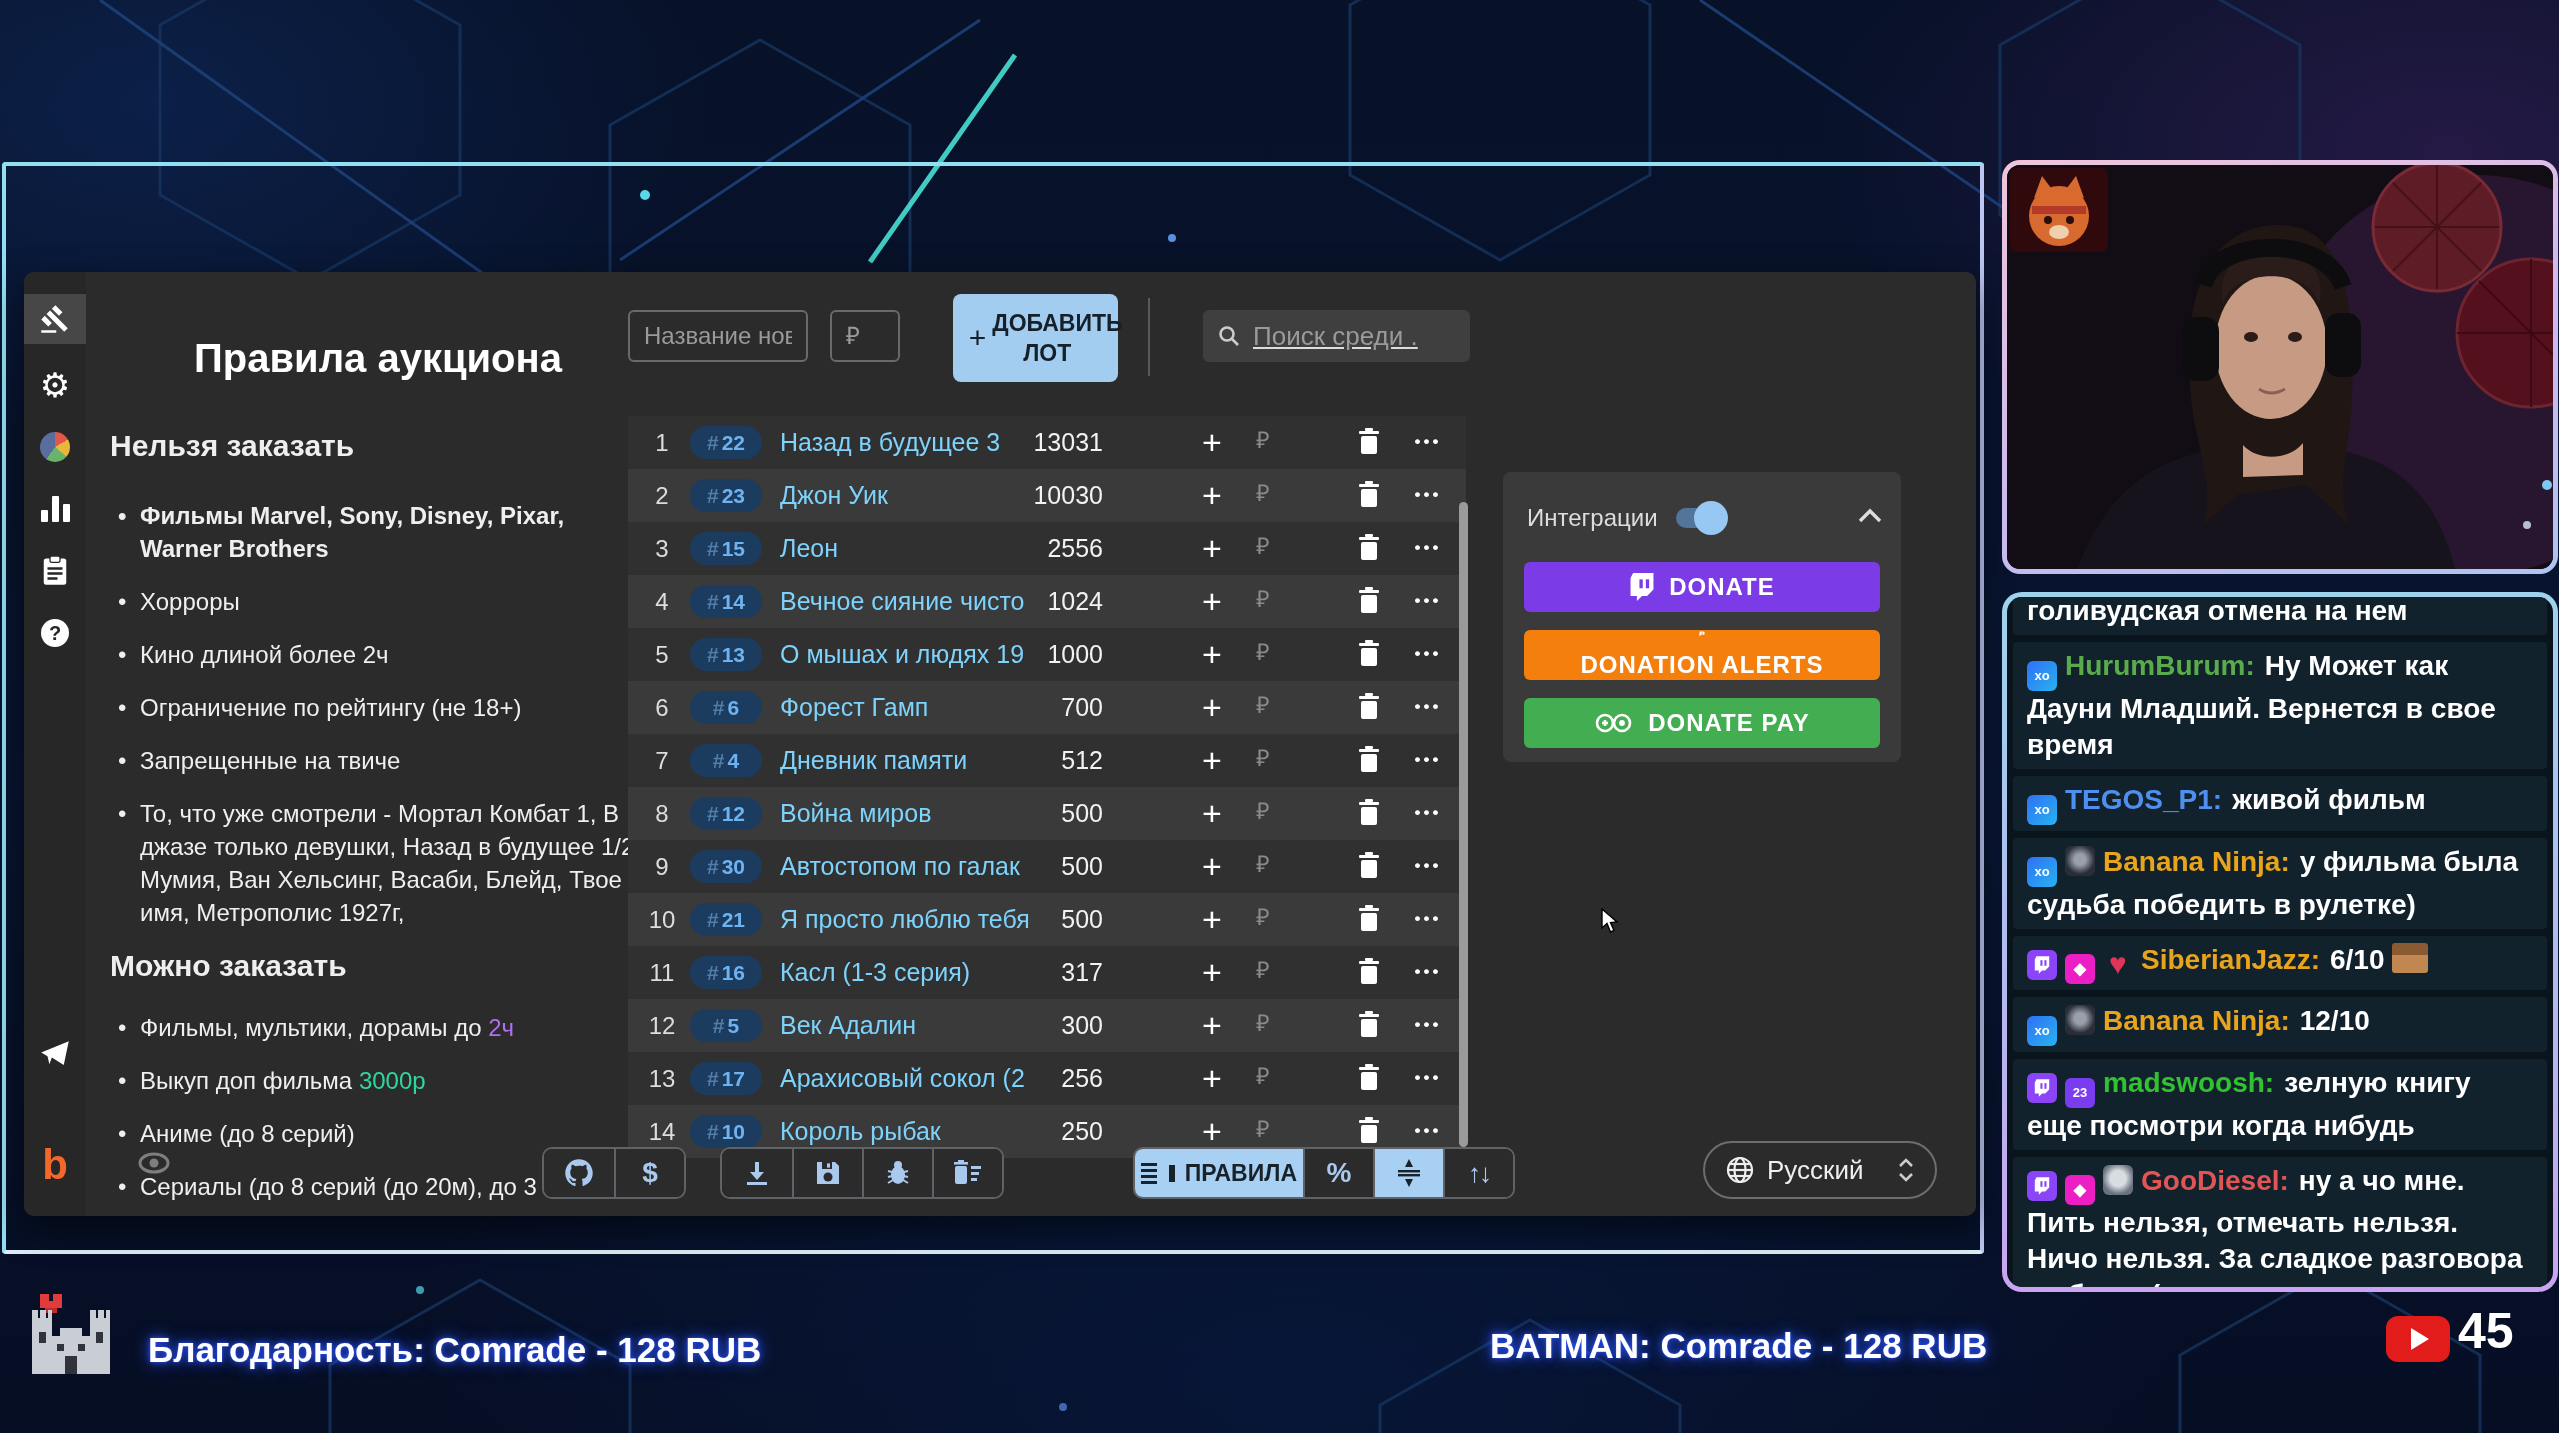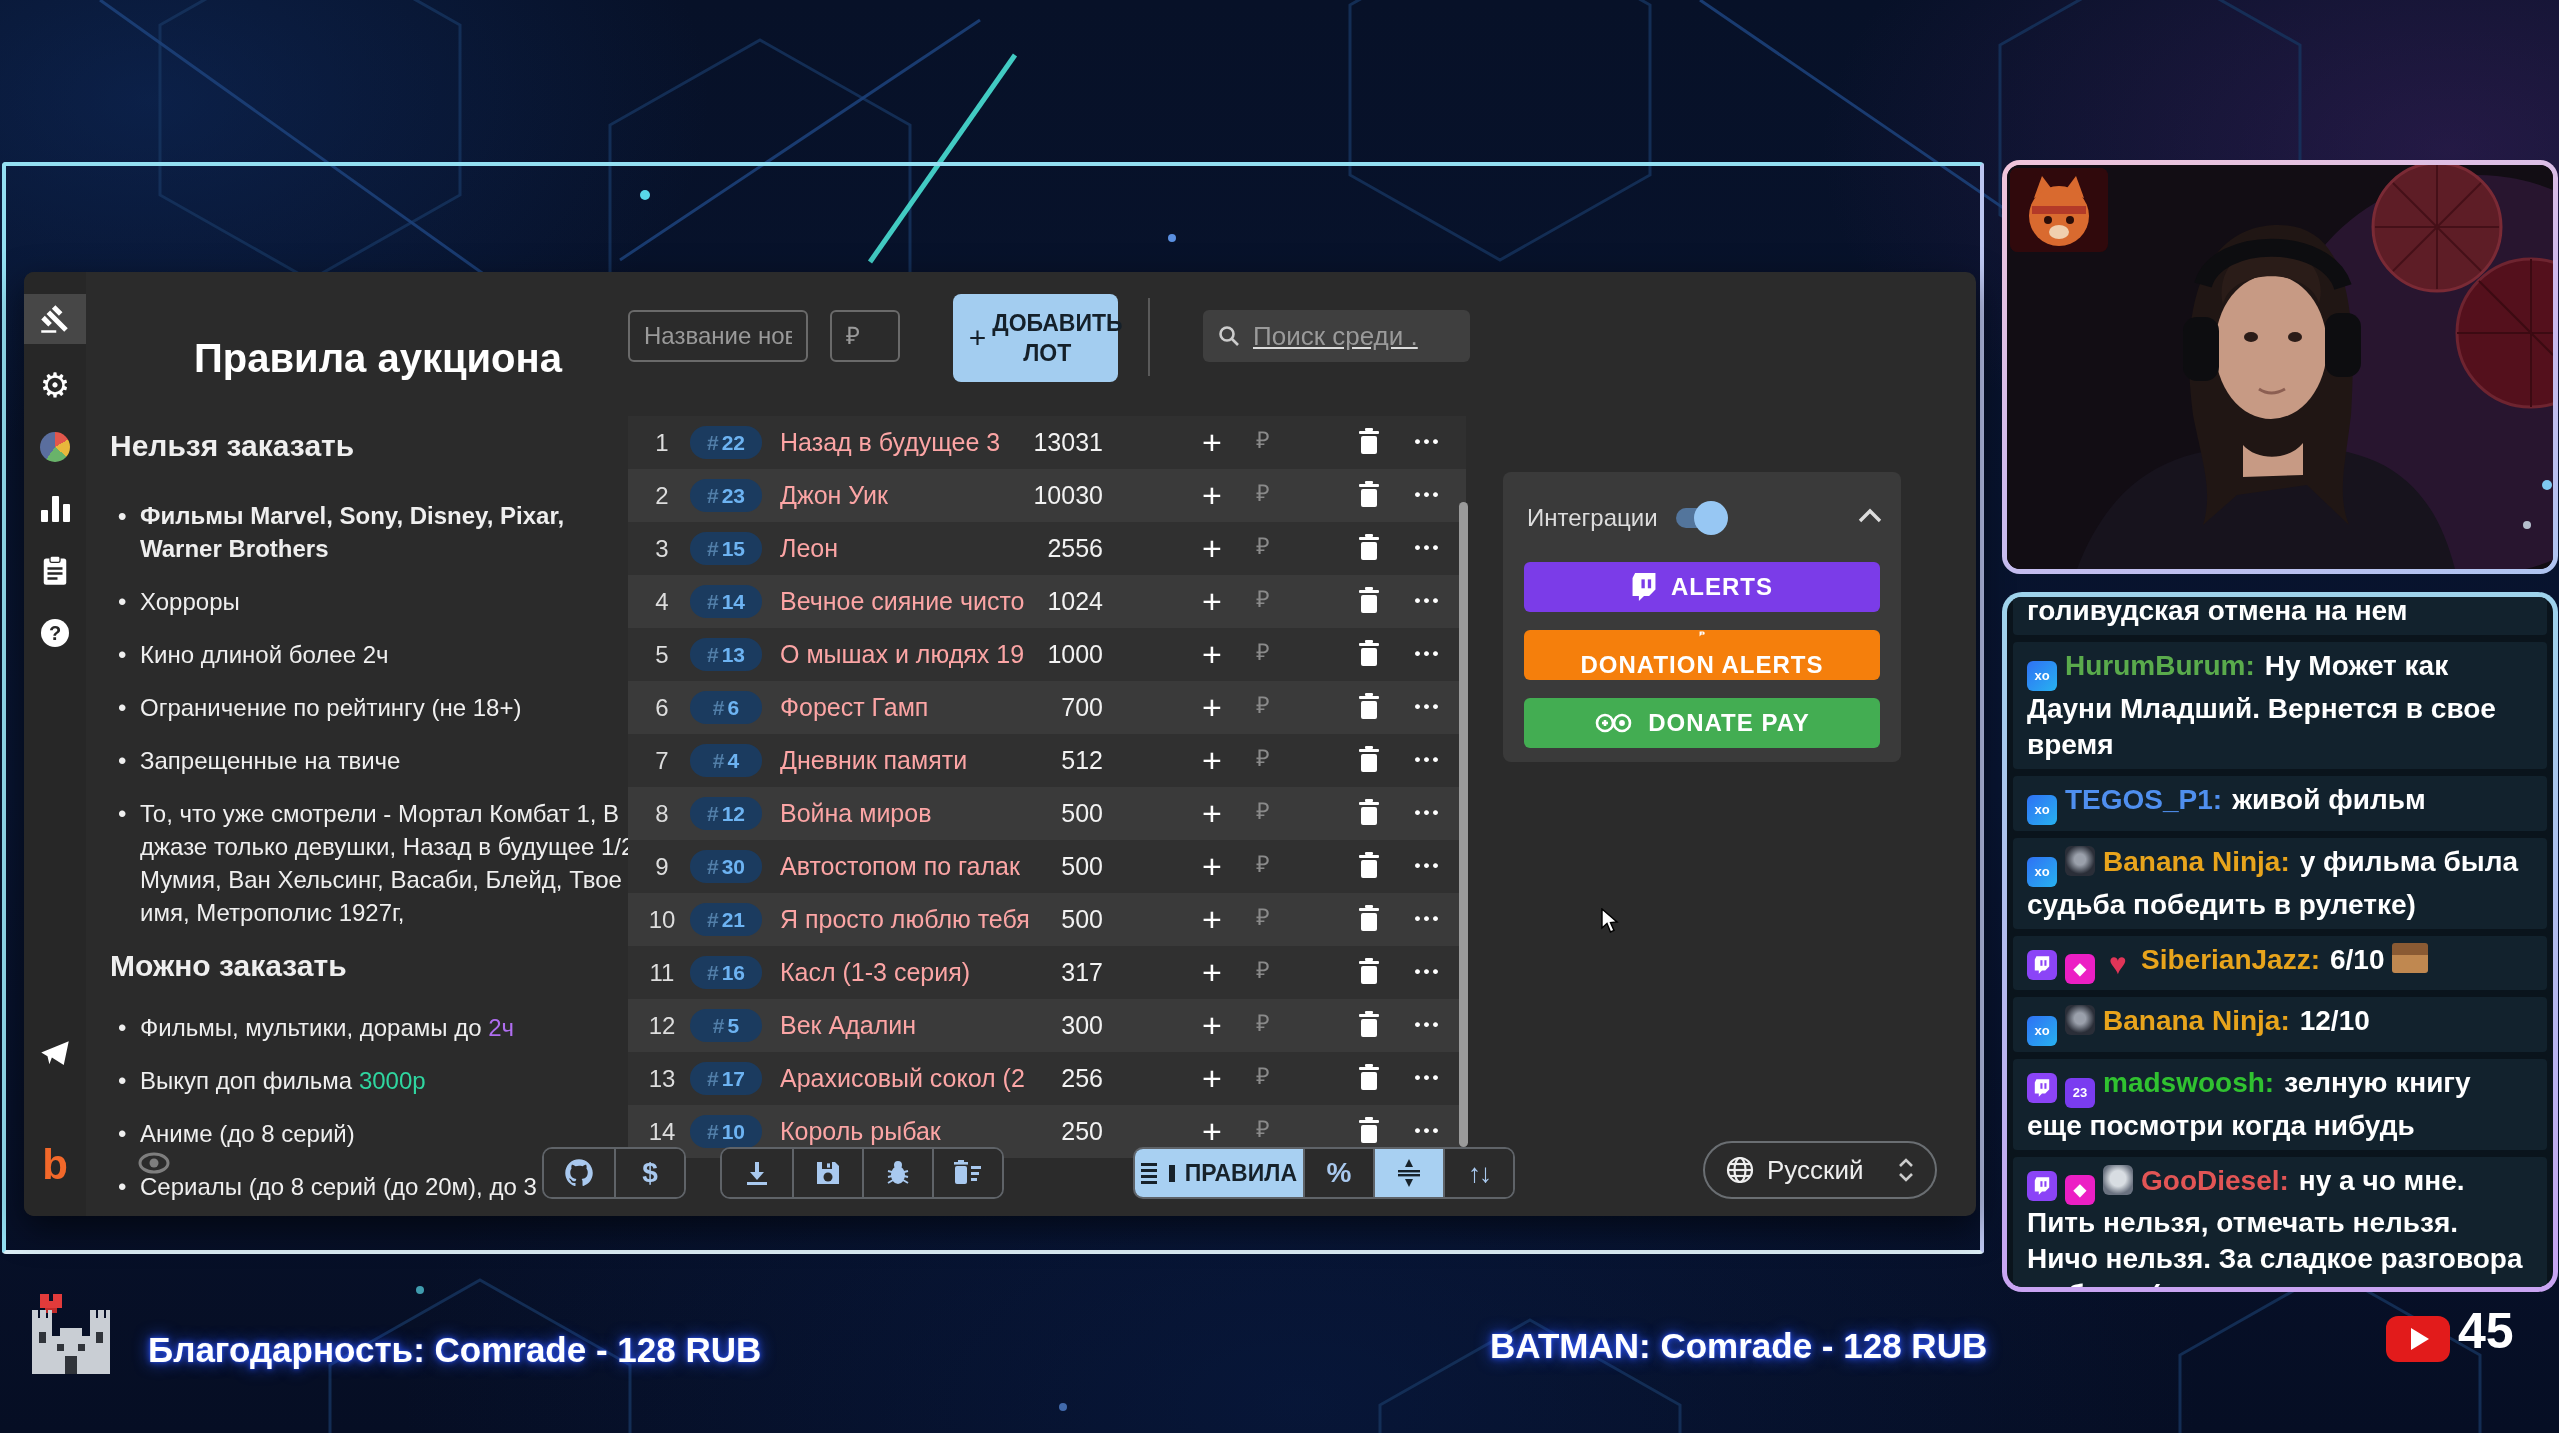--- a/index.html
+++ b/index.html
@@ -51,21 +51,21 @@
     display:flex;align-items:center;padding:0 14px;gap:10px;box-sizing:border-box;}
   .search input{flex:1;background:transparent;border:none;outline:none;color:#ddd;font-size:26px;min-width:0;font-family:"Liberation Sans",sans-serif;text-decoration:underline;}
   .search input::placeholder{color:#9a9a9a;}
   .lrow{position:absolute;left:0;width:838px;height:53px;}
   .lrow.odd{background:#303030;} .lrow.even{background:#3a3a3a;}
   .lrow .idx{position:absolute;left:14px;width:40px;top:13px;text-align:center;color:#ddd;font-size:24px;}
   .lrow .badge{position:absolute;left:62px;top:10px;width:72px;height:33px;background:#1b3b5f;border-radius:16px;
     display:flex;align-items:center;justify-content:center;gap:3px;}
   .badge .hash{color:#517ea8;font-size:21px;font-weight:bold;}
   .badge .tag{color:#6db3f2;font-size:21px;font-weight:bold;}
-  .lrow .title{position:absolute;left:152px;top:12px;width:258px;color:#fca5a5;font-size:25px;white-space:nowrap;overflow:hidden;}
+  .lrow .title{position:absolute;left:152px;top:12px;width:258px;color:#7dd3fc;font-size:25px;white-space:nowrap;overflow:hidden;}
   .lrow .amt{position:absolute;left:330px;top:12px;width:145px;text-align:right;color:#f2f2f2;font-size:25px;}
   .lrow .plus{position:absolute;left:565px;top:4px;width:38px;height:44px;background:none;border:none;color:#fff;font-size:34px;cursor:pointer;}
   .lrow .rub{position:absolute;left:615px;top:10px;width:36px;background:transparent;border:none;border-bottom:0;
     color:#8a8a8a;font-size:23px;text-align:center;outline:none;font-family:"Liberation Sans",sans-serif;}
   .lrow .rub::placeholder{color:#8a8a8a;}
   .lrow .trash{position:absolute;left:726px;top:11px;width:30px;height:32px;background:none;border:none;cursor:pointer;padding:0;}
   .lrow .more{position:absolute;left:778px;top:6px;width:44px;height:40px;background:none;border:none;color:#fff;cursor:pointer;
     font-size:17px;letter-spacing:3px;font-weight:bold;}
   .scrollbar{position:absolute;left:831px;top:230px;width:9px;height:645px;background:#9a9a9a;border-radius:5px;}
   
@@ -526,21 +526,21 @@
       <span class="intchev"><svg width="26" height="16" viewBox="0 0 26 16" fill="none" stroke="#ddd" stroke-width="3.4">
             <polyline points="3,13 13,3 23,13"></polyline>
           </svg></span>
     </div>
     <button class="ibtn" style="top: 90px; background: rgb(123, 60, 232);">
       <svg width="26" height="28" viewBox="0 0 20 22">
           <path d="M3 0 1 4 1 18 6 18 6 22 10 18 14 18 19 13 19 0 Z" fill="#fff"></path>
           <rect x="8" y="5" width="2.6" height="7" fill="#7b3ce8"></rect>
           <rect x="13" y="5" width="2.6" height="7" fill="#7b3ce8"></rect>
         </svg>
-      <span>ALERTS</span>
+      <span>DONATE</span>
     </button>
     <button class="ibtn" style="top: 158px; background: rgb(245, 127, 12); flex-direction: column;">
       <svg width="28" height="28" viewBox="0 0 22 22">
           <path d="M2 2 H15 A6 6 0 0 1 15 14 H8 L2 20 Z" fill="#fff"></path>
           <rect x="10" y="5" width="3" height="6" fill="#f57f0c"></rect>
           <rect x="10" y="12.4" width="3" height="2.8" fill="#f57f0c"></rect>
         </svg>
       <span>DONATION ALERTS</span>
     </button>
     <button class="ibtn" style="top: 226px; background: rgb(67, 173, 82);">

